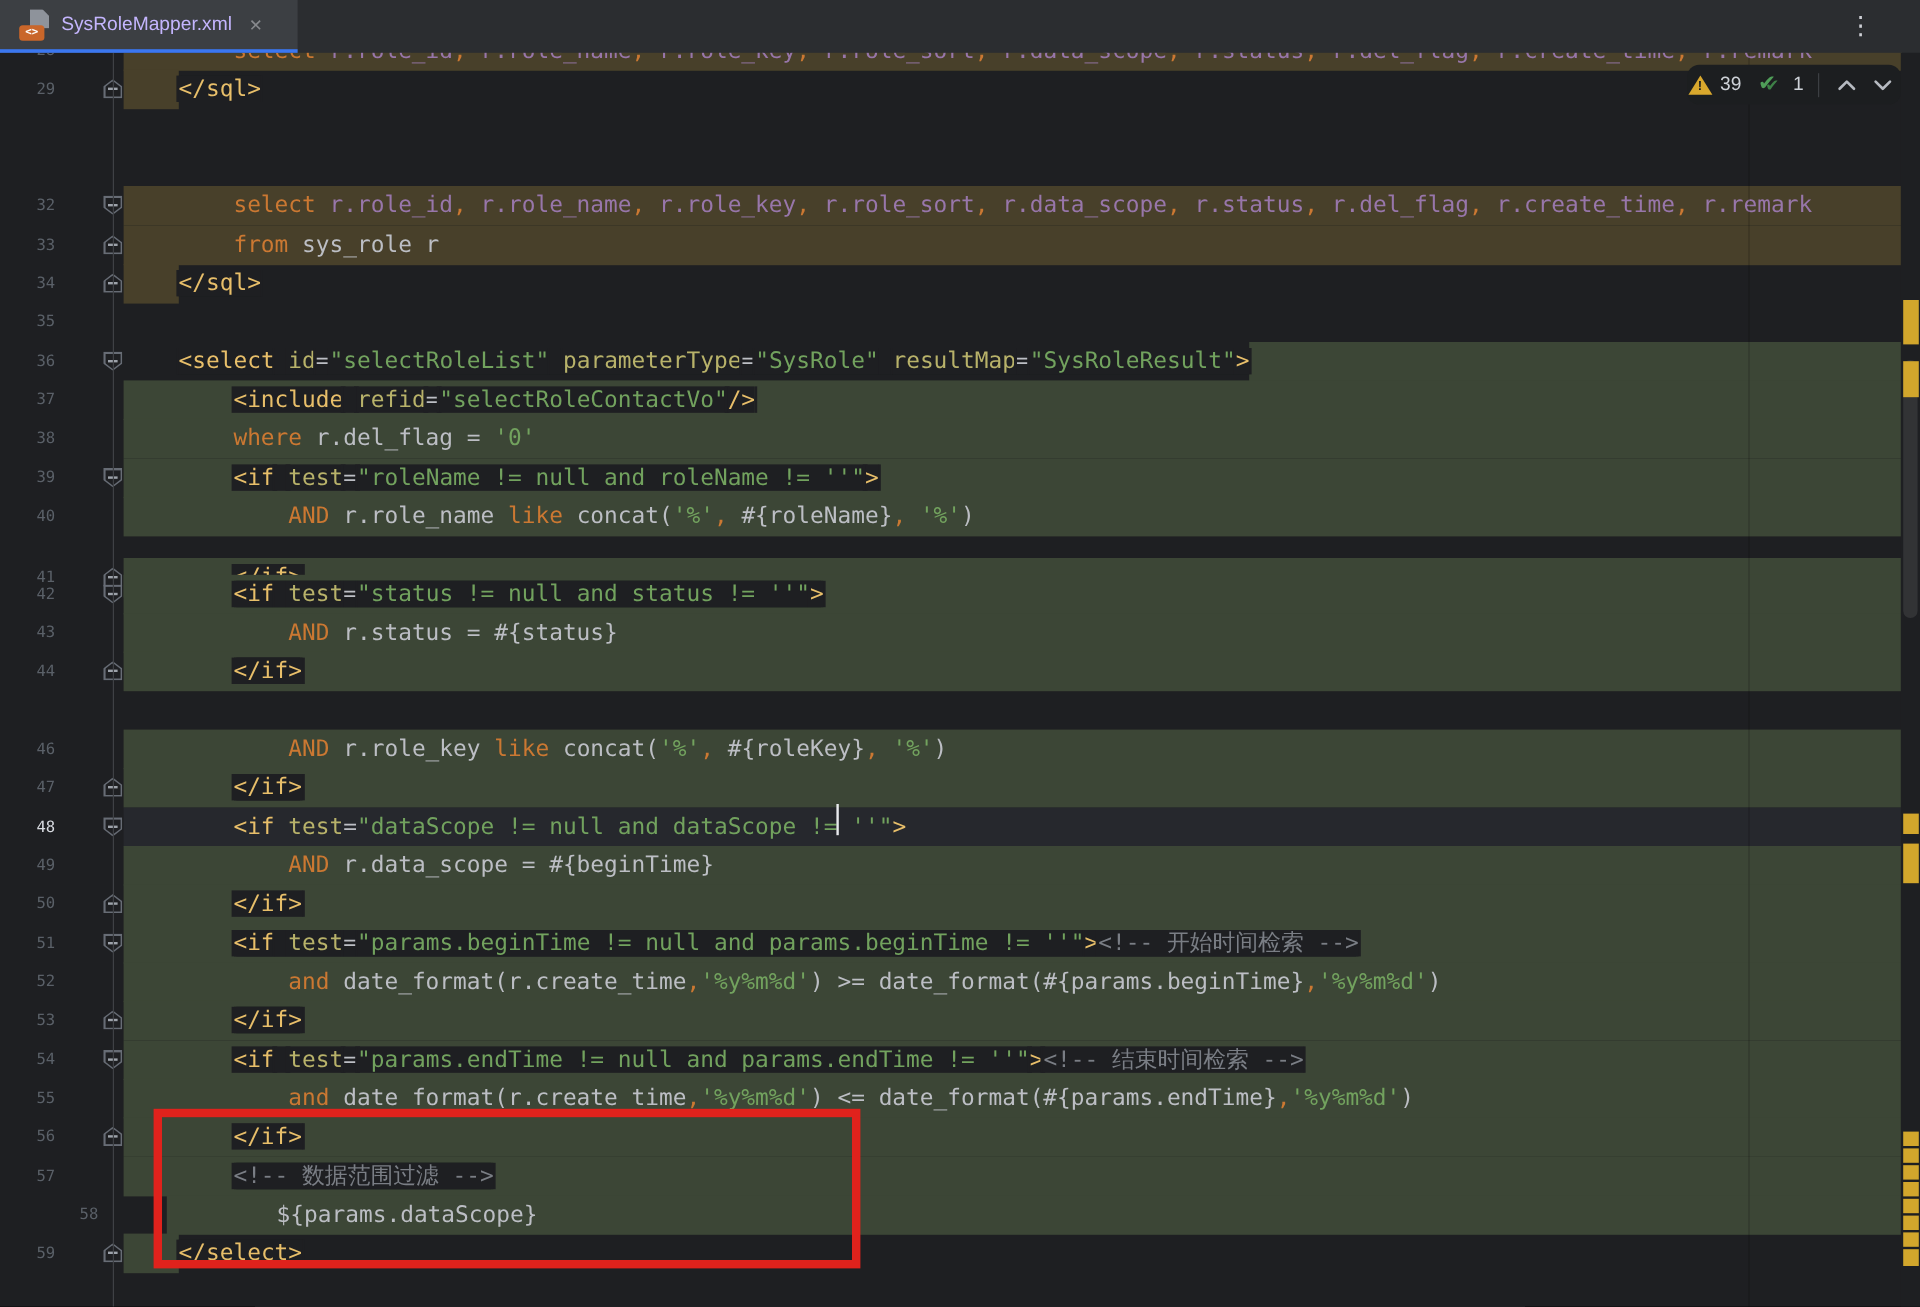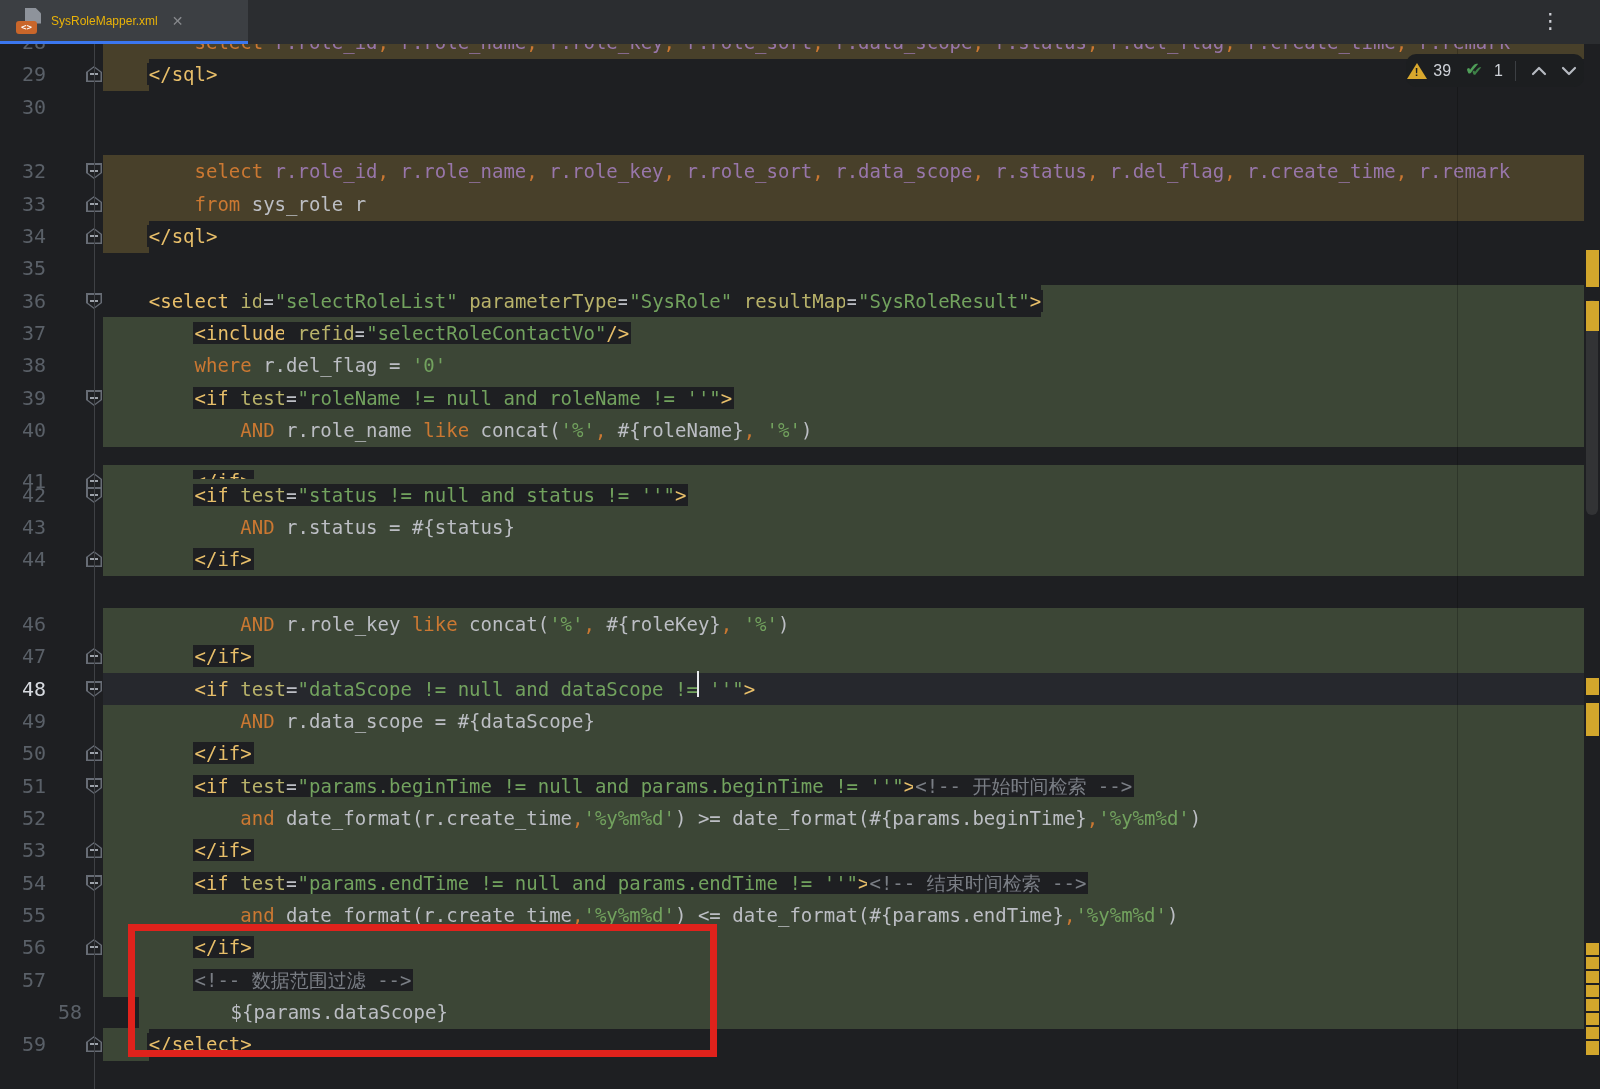--- a/index.html
+++ b/index.html
@@ -15,35 +15,35 @@
   
   #tabbar{position:absolute;left:0;top:0;width:1600px;height:44px;background:var(--bar);z-index:40;}
   #tab{position:absolute;left:0;top:0;width:248px;height:44px;background:var(--tabbg);
     border-bottom:3px solid var(--accent);box-sizing:border-box;display:flex;align-items:center;padding-left:16px;}
   .fileicon{position:relative;width:26px;height:26px;margin-right:9px;flex:0 0 auto;}
   .fileicon .page{position:absolute;right:1px;top:0;width:16px;height:16px;background:#8e939b;
     clip-path:polygon(0 0,64% 0,100% 36%,100% 100%,0 100%);}
   .fileicon .badge{position:absolute;left:0;bottom:0;width:21px;height:13px;background:#c9662a;
     border-radius:3px;color:#fff;font:bold 9px "DejaVu Sans Mono",monospace;
     display:flex;align-items:center;justify-content:center;letter-spacing:0;}
-  #tab .label{font-family:"Liberation Sans",sans-serif;font-size:12px;color:#eab308;white-space:nowrap;}
+  #tab .label{font-family:"Liberation Sans",sans-serif;font-size:16px;color:#c4b5fd;white-space:nowrap;}
   #tab .close{margin-left:14px;color:#87898d;font-family:"Liberation Sans",sans-serif;font-size:14px;cursor:pointer;}
   #menudots{position:absolute;left:1540px;top:5px;color:#ced0d6;font-size:21px;line-height:32px;
     font-family:"DejaVu Sans",sans-serif;z-index:41;}
   
   #rows{position:absolute;left:0;top:0;width:1600px;height:1089px;z-index:1;}
   .row{position:absolute;left:0;width:1600px;height:33px;}
   .inj{position:absolute;top:0;height:33px;}
   .inj.brown{background:var(--brown);} .inj.green{background:var(--green);}
   .caretrow{position:absolute;left:103px;top:0;height:33px;background:var(--caretline);}
   .code{position:absolute;left:103px;top:0;white-space:pre;font-size:19px;line-height:33px;color:var(--idt);}
   .tk-tag{color:var(--tag);} .tk-attr{color:var(--attr);} .tk-str{color:var(--str);}
   .tk-kw{color:var(--kw);} .tk-idt{color:var(--idt);} .tk-fld{color:var(--fld);} .tk-com{color:var(--com);}
   .boxed{background:var(--bg);box-shadow:2px 0 0 var(--bg),-2px 0 0 var(--bg);}
-  .lnum{position:absolute;left:0;top:0;width:46px;text-align:right;font-size:20px;line-height:33px;color:var(--lnum);}
+  .lnum{position:absolute;left:0;top:0;width:46px;text-align:right;font-size:13px;line-height:33px;color:var(--lnum);}
   .lnum.cur{color:var(--lnumcur);}
   .fold{position:absolute;left:86px;width:16px;height:16px;}
   .fold .po{position:absolute;inset:0;background:#676c75;}
   .fold .pi{position:absolute;inset:1.5px;background:var(--bg);}
   .fold.down .po,.fold.down .pi{clip-path:polygon(0 0,100% 0,100% 62%,50% 100%,0 62%);}
   .fold.up .po,.fold.up .pi{clip-path:polygon(50% 0,100% 38%,100% 100%,0 100%,0 38%);}
   .fold .minus{position:absolute;left:4px;top:7px;width:8px;height:2px;background:#9da2aa;}
   .crt{display:inline-block;width:0;position:relative;}
   .crt::after{content:"";position:absolute;left:-1px;top:-25px;width:2px;height:26px;background:#e8eaed;}
   #foldguide{position:absolute;left:94px;top:44px;width:1px;height:1045px;background:#3f4145;z-index:6;}
@@ -81,24 +81,20 @@
       <div class="row" style="top: 58px;">
         <div class="inj brown" style="left: 103px; width: 46px;"></div>
         <div class="lnum">29</div>
         <div class="fold up" style="top: 8px;">
           <span class="po"></span>
           <span class="pi"></span>
           <span class="minus"></span>
         </div>
         <div class="code"><span class="tk-idt">    </span><span class="tk-tag boxed">&lt;/sql&gt;</span></div>
       </div>
-      <div class="row" style="top: 91px;">
-        <div class="lnum">30</div>
-        <div class="code"></div>
-      </div>
       <div class="row" style="top: 155px;">
         <div class="inj brown" style="left: 103px; width: 1482px;"></div>
         <div class="lnum">32</div>
         <div class="fold down" style="top: 8px;">
           <span class="po"></span>
           <span class="pi"></span>
           <span class="minus"></span>
         </div>
         <div class="code"><span class="tk-idt">        </span><span class="tk-kw">select </span><span class="tk-fld">r.role_id</span><span class="tk-kw">, </span><span class="tk-fld">r.role_name</span><span class="tk-kw">, </span><span class="tk-fld">r.role_key</span><span class="tk-kw">, </span><span class="tk-fld">r.role_sort</span><span class="tk-kw">, </span><span class="tk-fld">r.data_scope</span><span class="tk-kw">, </span><span class="tk-fld">r.status</span><span class="tk-kw">, </span><span class="tk-fld">r.del_flag</span><span class="tk-kw">, </span><span class="tk-fld">r.create_time</span><span class="tk-kw">, </span><span class="tk-fld">r.remark</span></div>
       </div>
@@ -217,21 +213,21 @@
         <div class="fold down" style="top: 8px;">
           <span class="po"></span>
           <span class="pi"></span>
           <span class="minus"></span>
         </div>
         <div class="code"><span class="tk-idt">        </span><span class="tk-tag">&lt;if</span><span class="tk-idt"> </span><span class="tk-attr">test</span><span class="tk-idt">=</span><span class="tk-str">"dataScope != null and dataScope !=</span><span class="crt"></span><span class="tk-str"> ''"</span><span class="tk-tag">&gt;</span></div>
       </div>
       <div class="row" style="top: 705px;">
         <div class="inj green" style="left: 103px; width: 1482px;"></div>
         <div class="lnum">49</div>
-        <div class="code"><span class="tk-idt">            </span><span class="tk-kw">AND </span><span class="tk-idt">r.data_scope = #{dataScope}</span></div>
+        <div class="code"><span class="tk-idt">            </span><span class="tk-kw">AND </span><span class="tk-idt">r.data_scope = #{beginTime}</span></div>
       </div>
       <div class="row" style="top: 737px;">
         <div class="inj green" style="left: 103px; width: 1482px;"></div>
         <div class="lnum">50</div>
         <div class="fold up" style="top: 8px;">
           <span class="po"></span>
           <span class="pi"></span>
           <span class="minus"></span>
         </div>
         <div class="code"><span class="tk-idt">        </span><span class="tk-tag boxed">&lt;/if&gt;</span></div>

